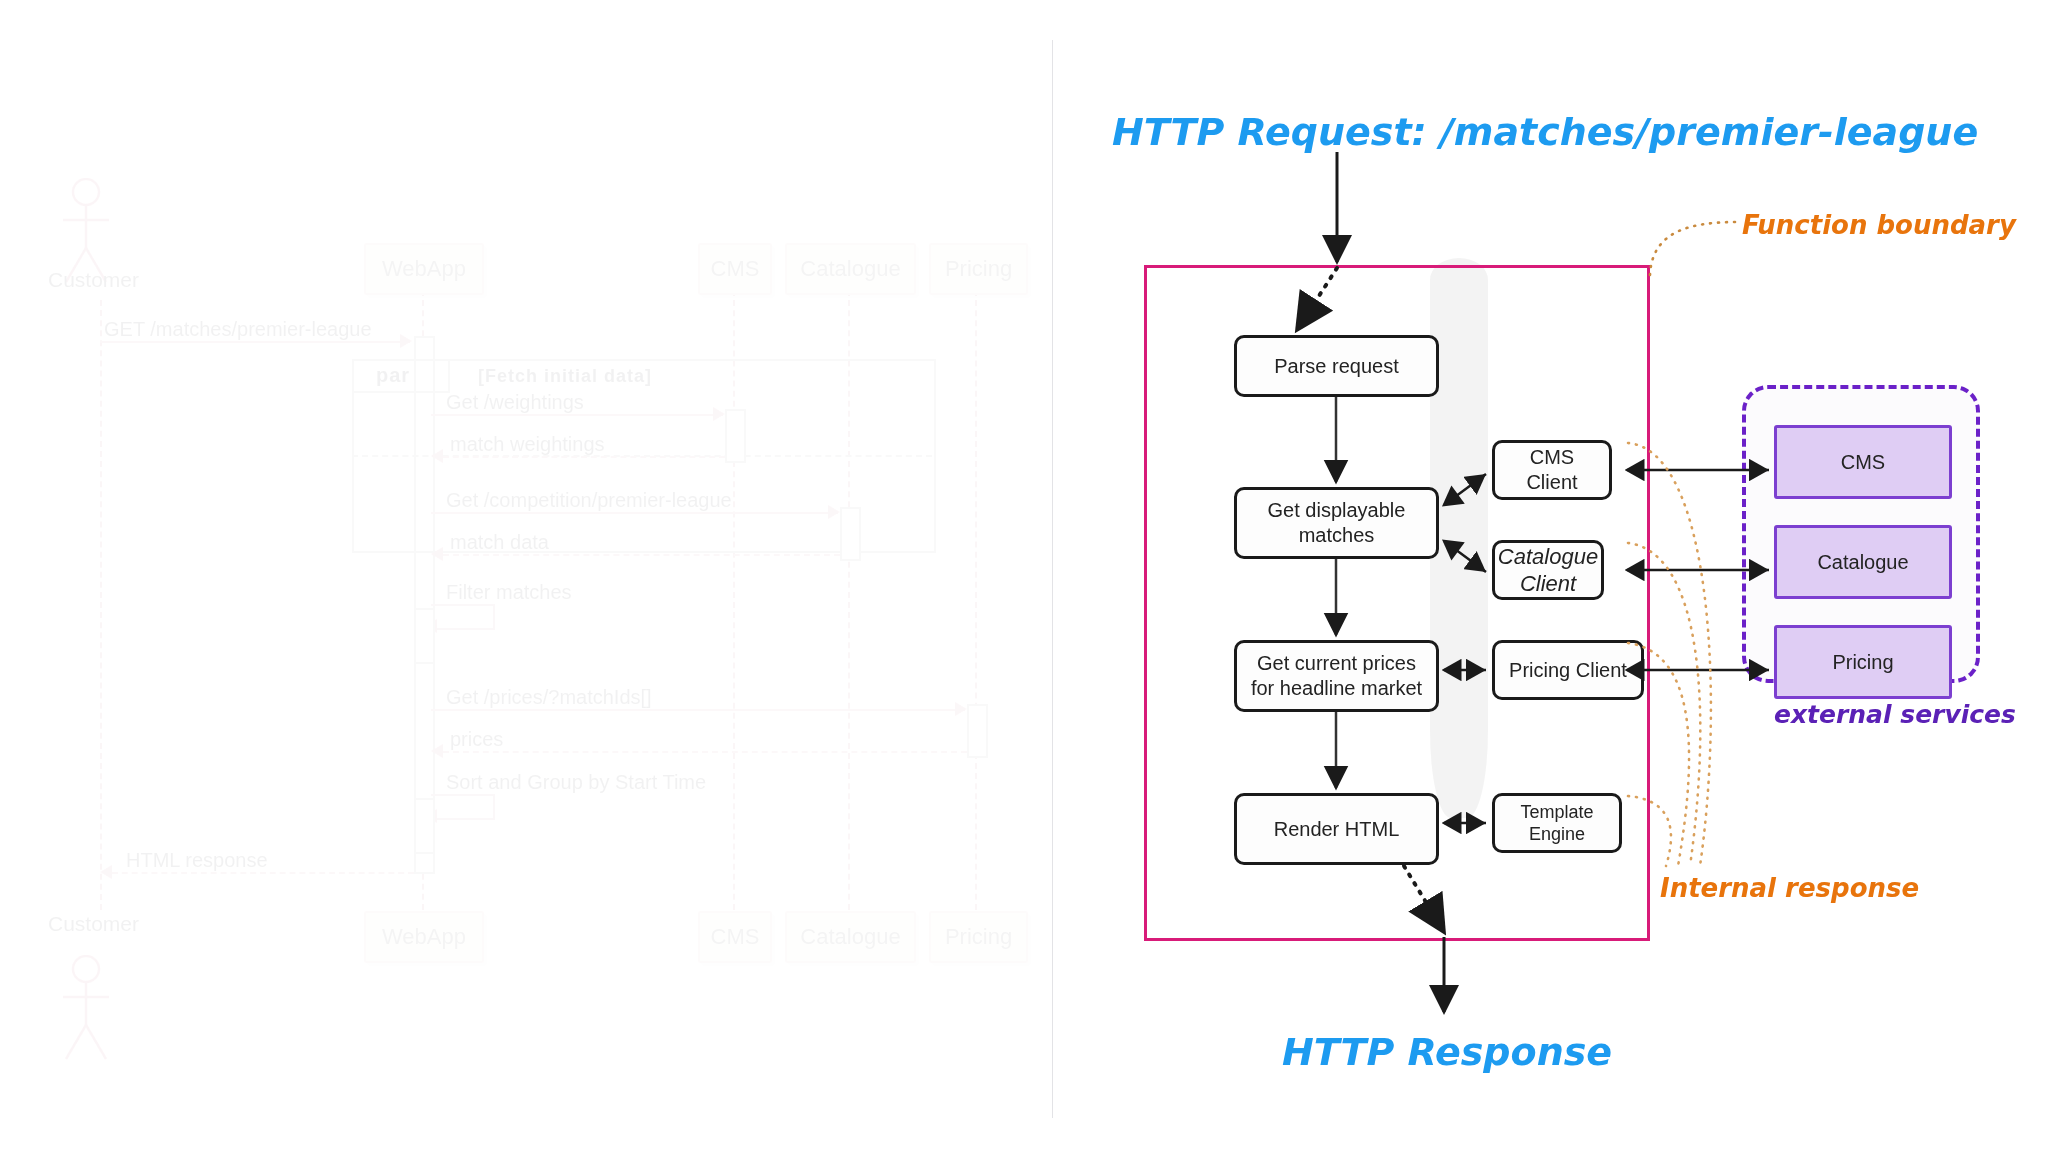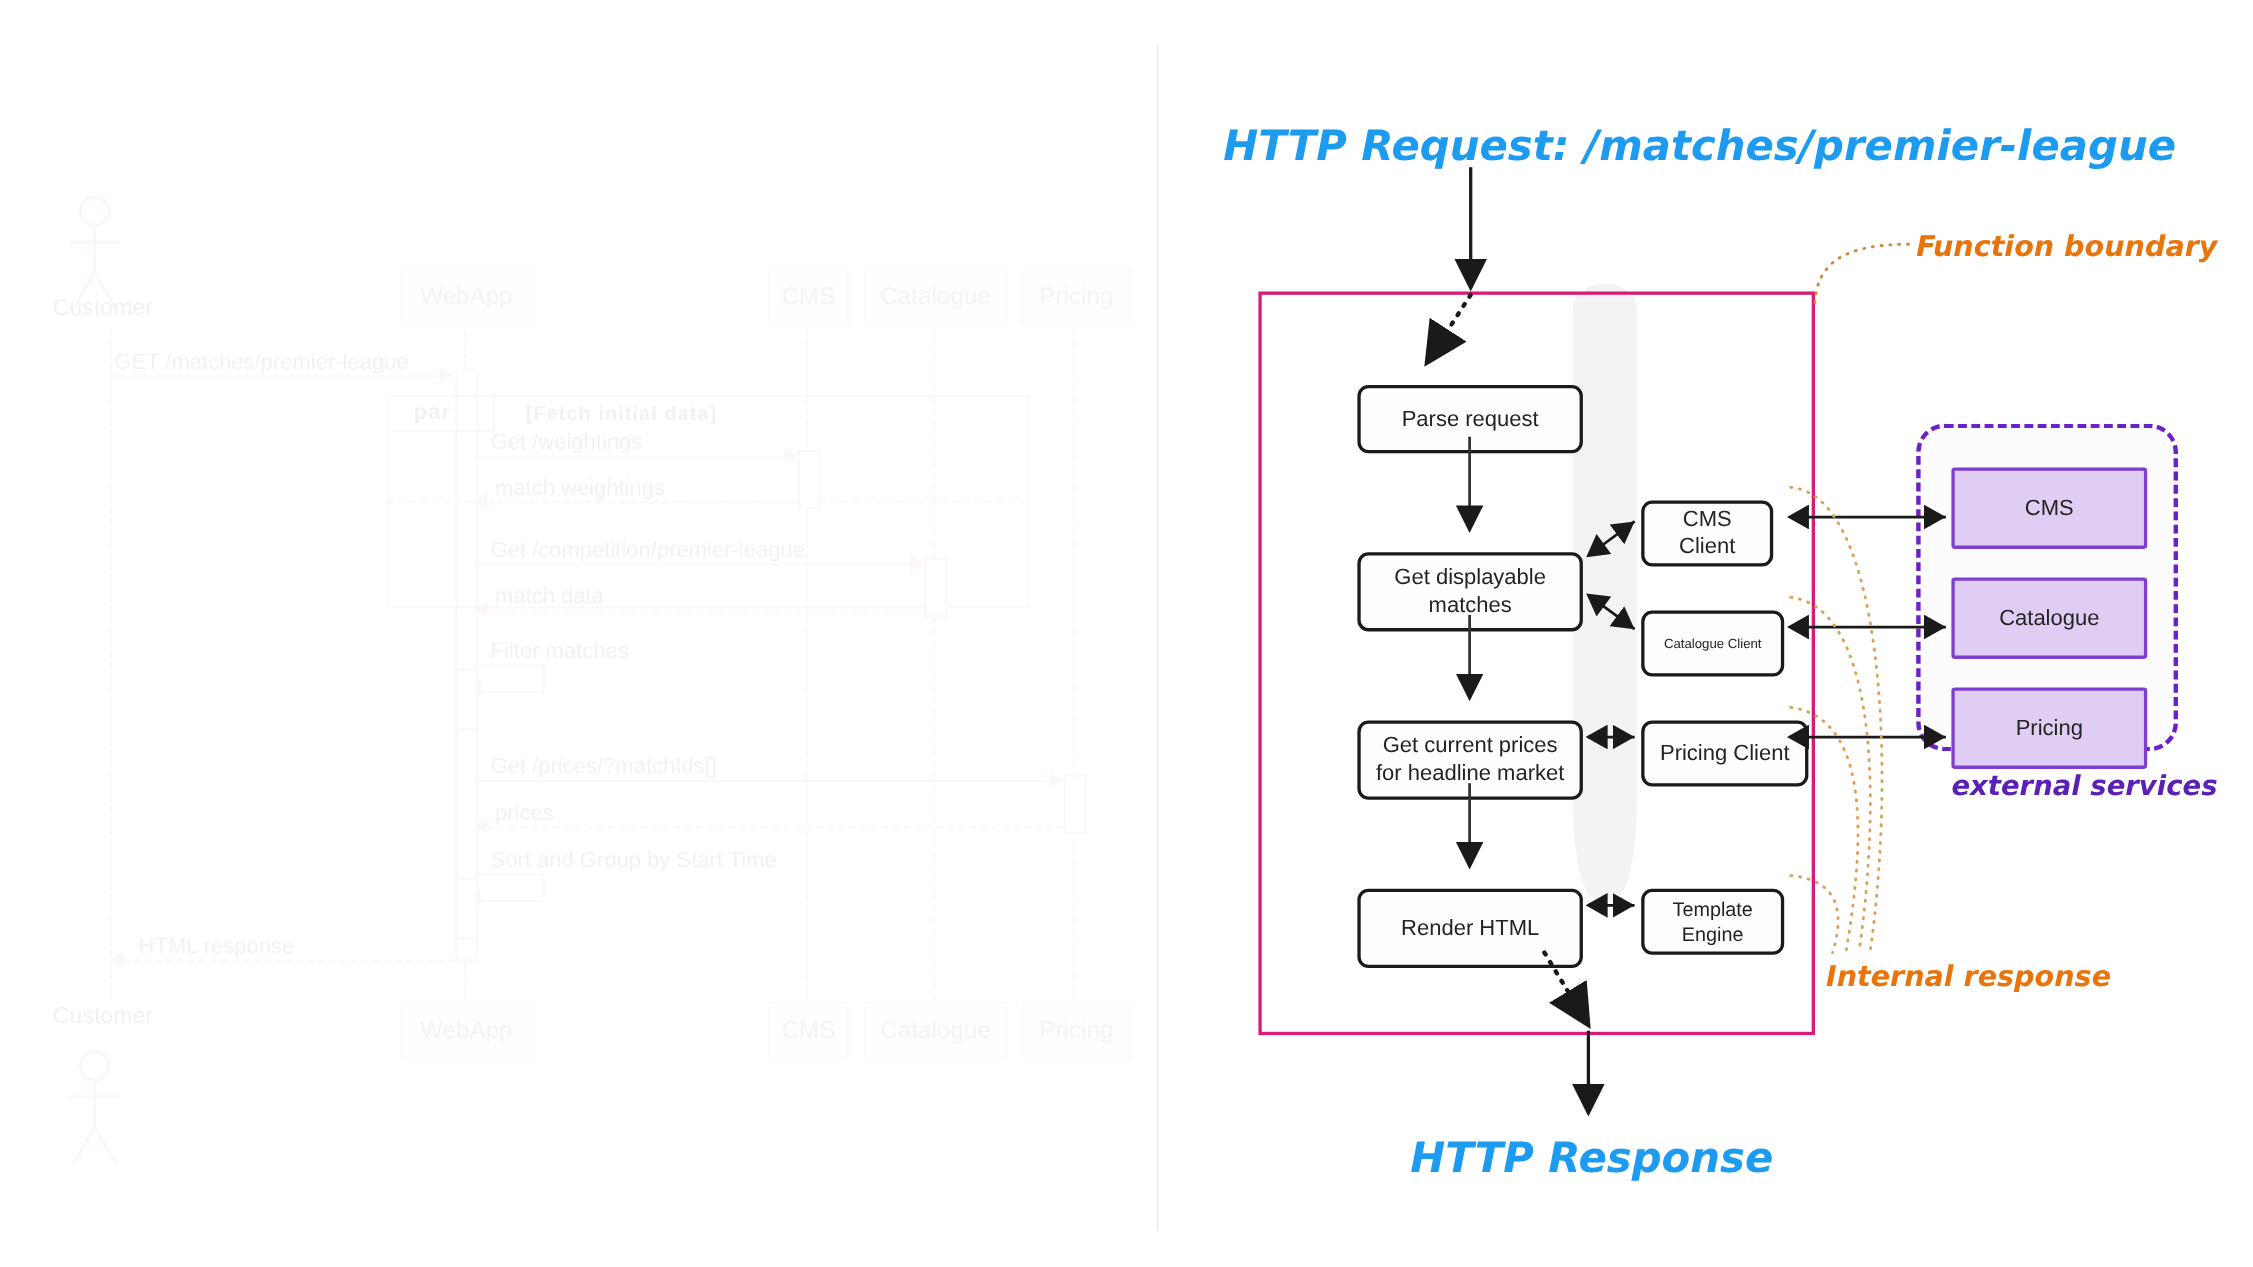--- a/index.html
+++ b/index.html
@@ -47,21 +47,21 @@
   .title-req{position:absolute;color:#1d9bf0;font-size:38px;white-space:nowrap;}
   .title-res{position:absolute;color:#1d9bf0;font-size:38px;white-space:nowrap;}
 
   .boundary{position:absolute;border:3px solid #d81b79;background:transparent;}
   .watermark{position:absolute;background:#efefef;border-radius:50% 50% 45% 45%/
         22% 22% 10% 10%;opacity:.75;}
 
   .node{position:absolute;border:3px solid #1a1a1a;border-radius:10px;
         background:#fdfdfd;display:flex;align-items:center;justify-content:center;
         text-align:center;color:#232323;font-size:20px;line-height:1.25;
-        padding:4px 8px;box-sizing:border-box;margin-top:15px;}
+        padding:4px 8px;box-sizing:border-box;}
 
   .ext-group{position:absolute;border:4px dashed #6b21c8;border-radius:26px;
         background:#fcfbfd;}
   .ext-box{position:absolute;border:3px solid #7c3fd0;background:#dfcdf4;
         border-radius:3px;display:flex;align-items:center;justify-content:center;
         color:#232323;font-size:20px;}
   .ext-label{position:absolute;color:#5b21b6;font-size:25px;white-space:nowrap;}
 
   .note-orange{position:absolute;color:#e8740c;font-size:26px;white-space:nowrap;}
 
@@ -182,21 +182,21 @@
     </div>
 
     <div class="node" style="left:182px;top:640px;width:205px;height:72px;flex-direction:column;">
       <span>Get current prices</span>
       <span>for headline market</span>
     </div>
 
     <div class="node" style="left:182px;top:793px;width:205px;height:72px;">Render HTML</div>
 
     <div class="node" style="left:440px;top:440px;width:120px;height:60px;">CMS Client</div>
-    <div class="node" style="left:440px;top:540px;width:130px;height:60px;font-size:12px;">Catalogue Client</div>
+    <div class="node" style="left:440px;top:540px;width:112px;height:60px;font-size:22px;font-style:italic;">Catalogue Client</div>
     <div class="node" style="left:440px;top:640px;width:152px;height:60px;">Pricing Client</div>
     <div class="node" style="left:440px;top:793px;width:130px;height:60px;font-size:18px;">Template Engine</div>
 
     <div class="ext-group" style="left:690px;top:385px;width:230px;height:290px;"></div>
     <div class="ext-box" style="left:722px;top:425px;width:172px;height:68px;">CMS</div>
     <div class="ext-box" style="left:722px;top:525px;width:172px;height:68px;">Catalogue</div>
     <div class="ext-box" style="left:722px;top:625px;width:172px;height:68px;">Pricing</div>
     <div class="ext-label hand" style="left:722px;top:700px;">external services</div>
 
     <div class="note-orange hand" style="left:690px;top:210px;">Function boundary</div>

